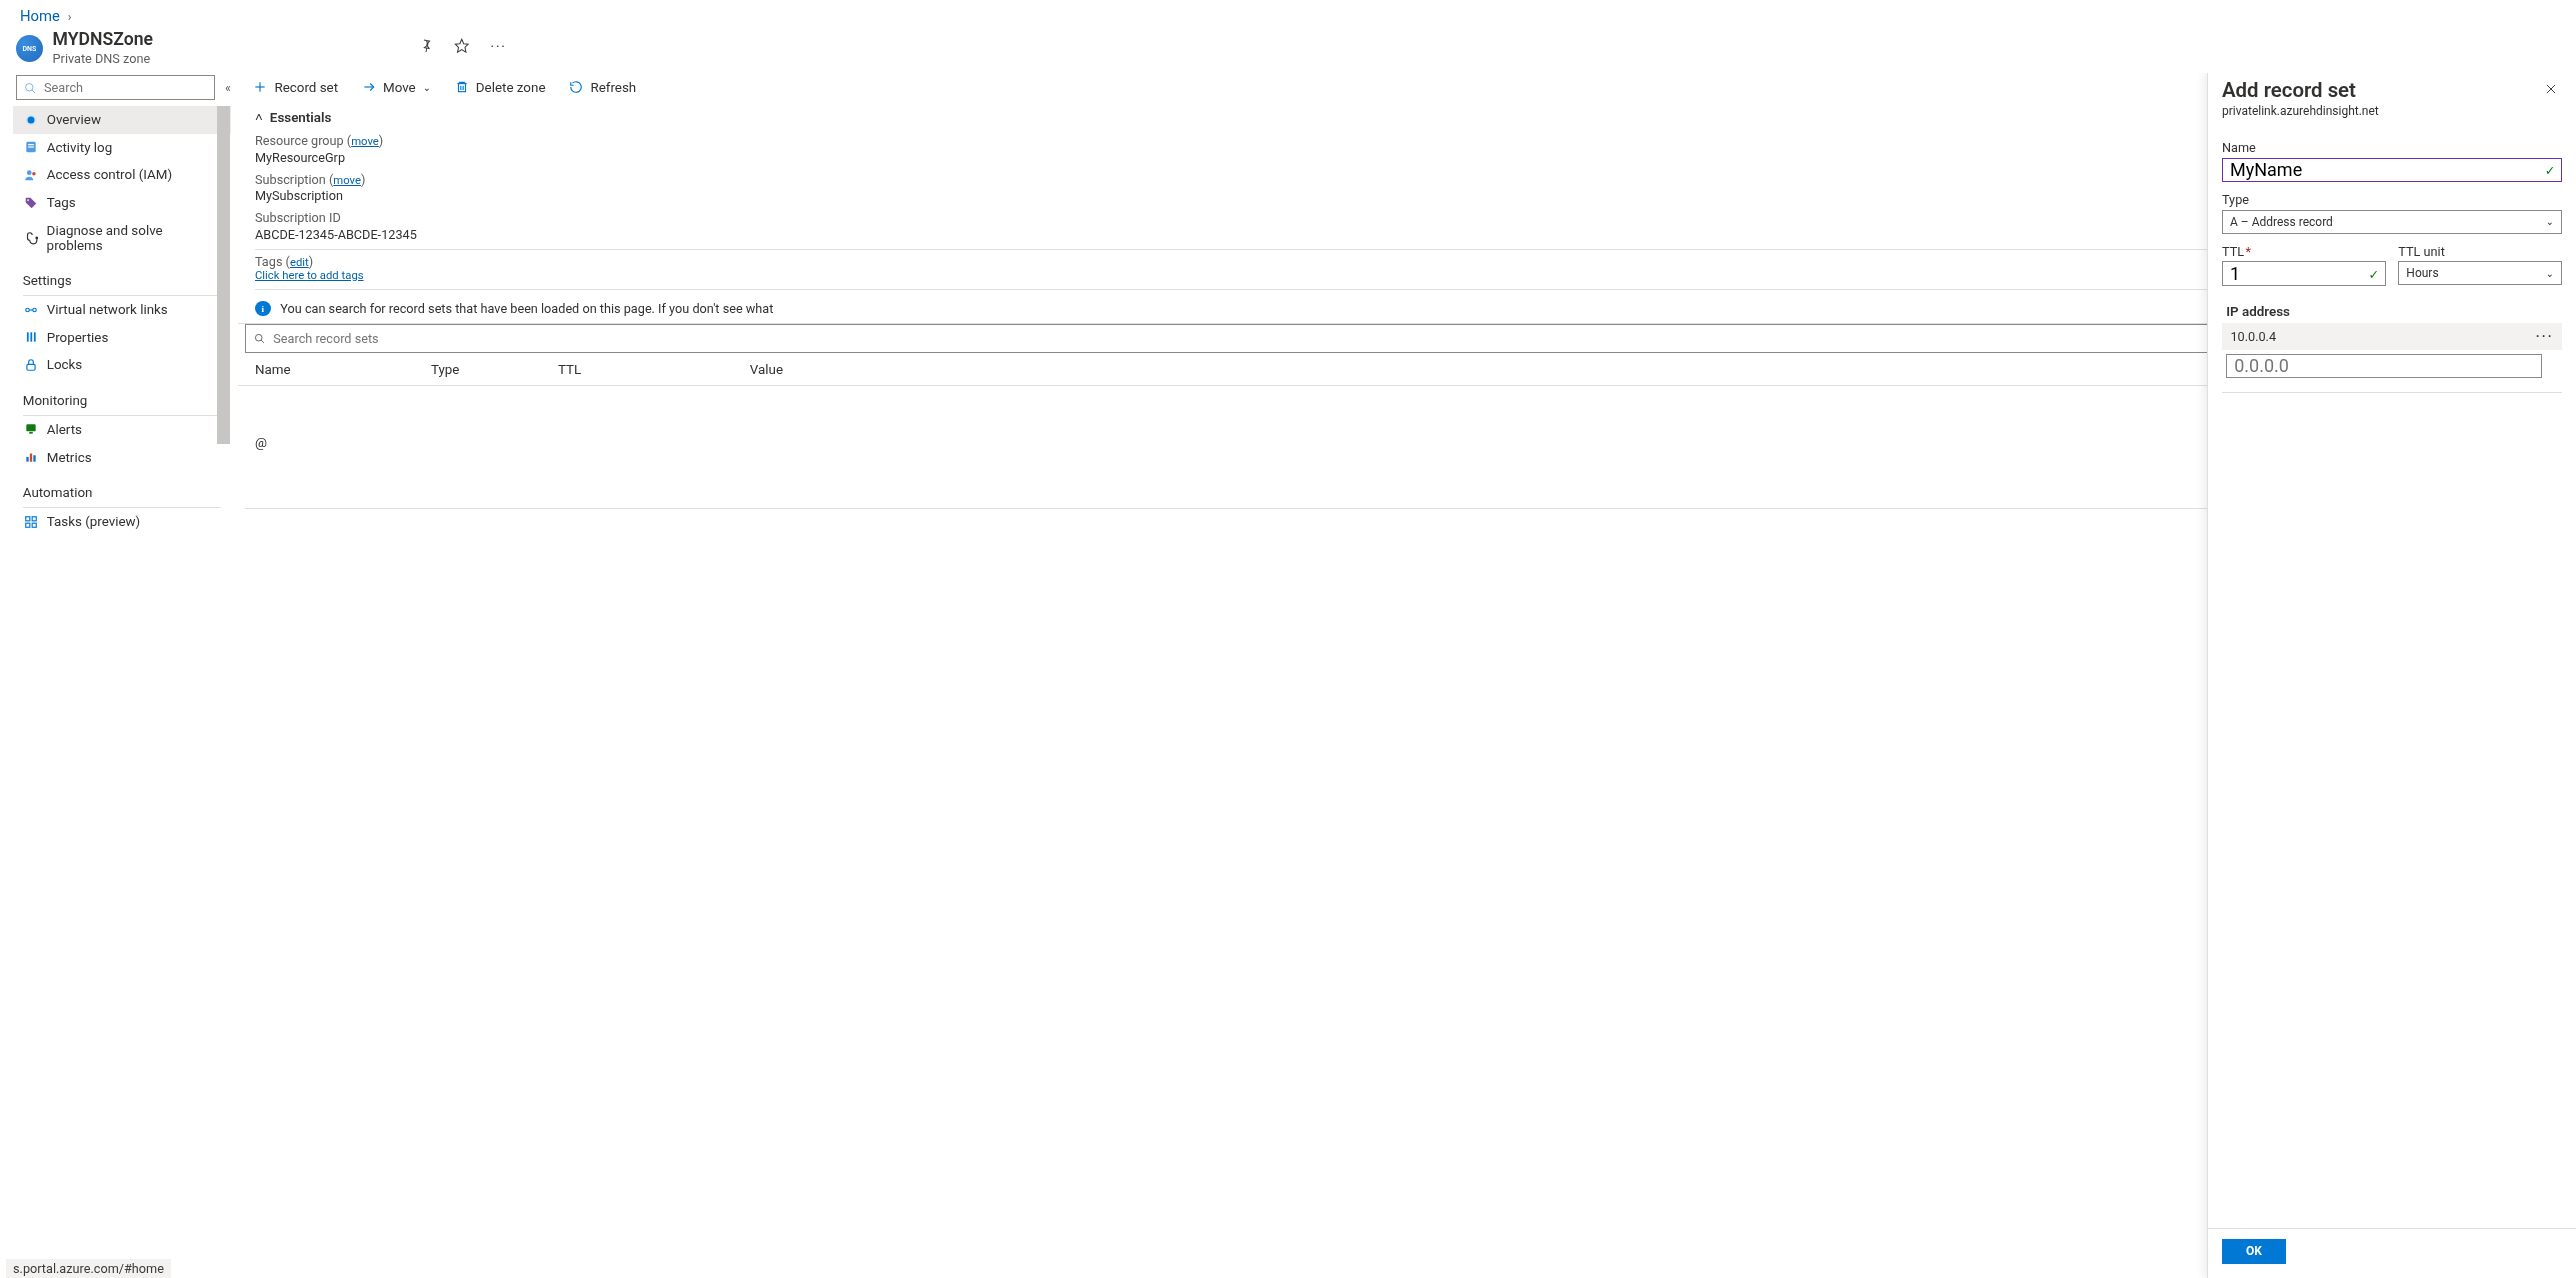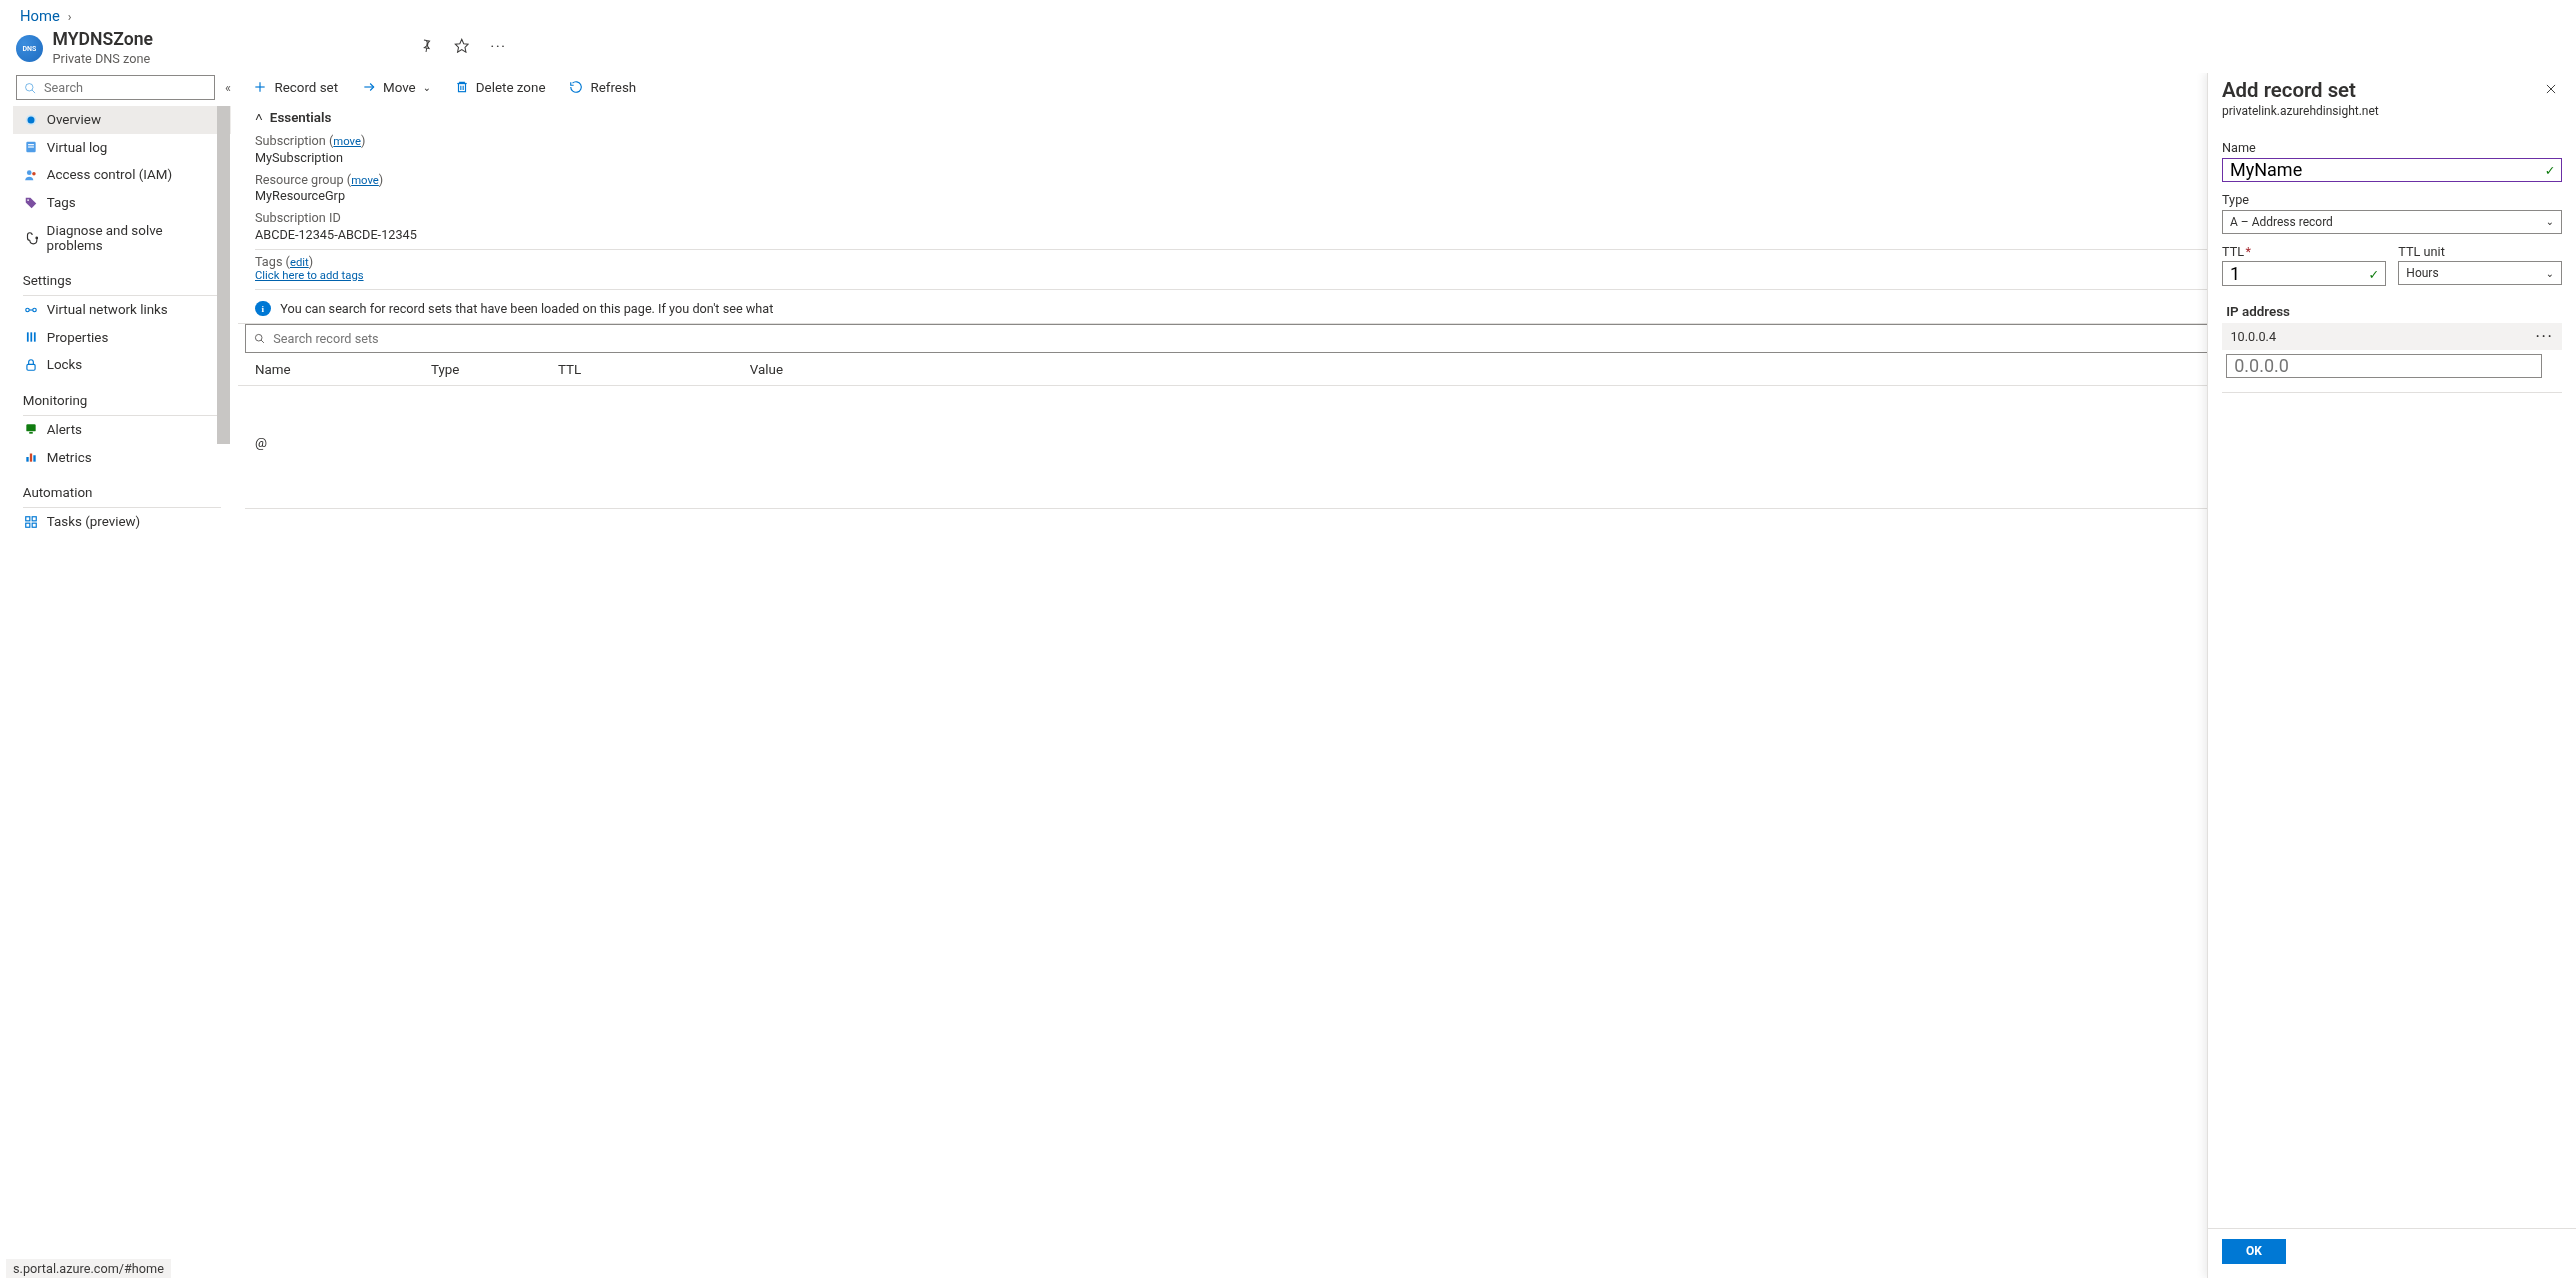--- a/index.html
+++ b/index.html
@@ -161,21 +161,21 @@
           <span>Overview</span>
         </div>
         <div class="nav-item">
           <span class="nv-icon">
               <svg viewBox="0 0 24 24" fill="#0078d4">
                 <rect x="4" y="3" width="16" height="18" rx="2" fill="#4f9de8"></rect>
                 <rect x="7" y="7" width="10" height="2" fill="#fff"></rect>
                 <rect x="7" y="11" width="10" height="2" fill="#fff"></rect>
               </svg>
             </span>
-          <span>Virtual log</span>
+          <span>Activity log</span>
         </div>
         <div class="nav-item">
           <span class="nv-icon">
               <svg viewBox="0 0 24 24" fill="#0078d4">
                 <circle cx="9" cy="8" r="4" fill="#4f9de8"></circle>
                 <path d="M2 21c0-4 4-6 7-6s7 2 7 6" fill="#4f9de8"></path>
                 <circle cx="17" cy="10" r="3" fill="#d24726"></circle>
               </svg>
             </span>
           <span>Access control (IAM)</span>
@@ -306,26 +306,26 @@
         </button>
       </div>
 
       <div class="ess-toggle">
         <span>˄</span>
         <span style="font-weight:600">Essentials</span>
       </div>
 
       <div class="ess-body">
         <div class="ess-row">
+          <span class="ess-label">Resource group (</span><a class="ess-link">move</a><span class="ess-label">)</span>
+          <div class="ess-value">MyResourceGrp</div>
+        </div>
+        <div class="ess-row">
           <span class="ess-label">Subscription (</span><a class="ess-link">move</a><span class="ess-label">)</span>
           <div class="ess-value">MySubscription</div>
-        </div>
-        <div class="ess-row">
-          <span class="ess-label">Resource group (</span><a class="ess-link">move</a><span class="ess-label">)</span>
-          <div class="ess-value">MyResourceGrp</div>
         </div>
         <div class="ess-row">
           <div class="ess-label">Subscription ID</div>
           <div class="ess-value">ABCDE-12345-ABCDE-12345</div>
         </div>
         <div class="ess-sep"></div>
         <div class="ess-row">
           <span class="ess-label">Tags (</span><a class="ess-link">edit</a><span class="ess-label">)</span>
           <div><a>Click here to add tags</a></div>
         </div>

